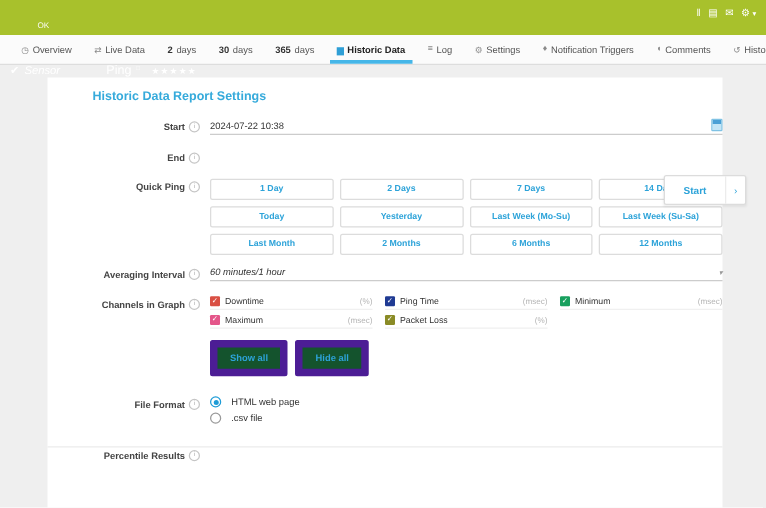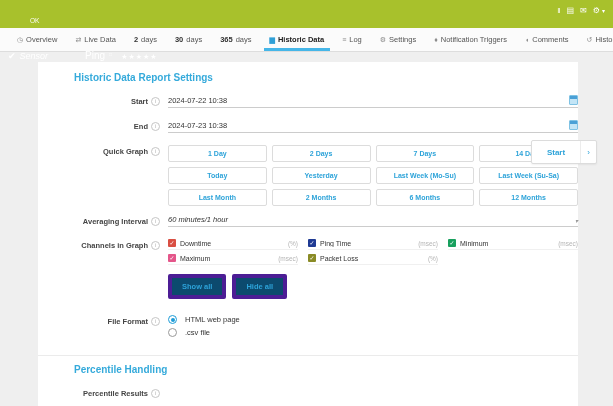--- a/index.html
+++ b/index.html
@@ -53,21 +53,21 @@
     font-size:7.5px;color:#333;padding-bottom:2px;cursor:pointer;font-style:italic;}
   .chev{color:#999;font-size:6px;}
   
   .channels-grid{display:grid;grid-template-columns:repeat(3,1fr);column-gap:10px;row-gap:4px;}
   .chan{display:flex;align-items:center;gap:4px;border-bottom:1px solid #f0f0f0;padding-bottom:2px;
     font-size:7px;color:#333;cursor:pointer;}
   .cb{width:8px;height:8px;border-radius:1px;color:#fff;font-size:6px;line-height:8px;text-align:center;flex:none;}
   .chan-name{flex:1;white-space:nowrap;overflow:hidden;}
   .chan-unit{color:#b5b5b5;font-size:6.5px;flex:none;}
   .btn-row{margin-top:9px;display:flex;gap:6px;}
-  .btn{border:4px solid #4c1d95;background:#0c4a6e;color:#2da3d9;font-size:7.5px;font-weight:bold;
+  .btn{border:6px solid #4c1d95;background:#14532d;color:#2da3d9;font-size:7.5px;font-weight:bold;
     padding:4px 10px;border-radius:2px;cursor:pointer;}
   
   .radio-row{display:flex;align-items:center;gap:8px;margin-bottom:4px;font-size:7.5px;color:#333;cursor:pointer;}
   .radio{width:9px;height:9px;border:1px solid #999;border-radius:50%;flex:none;box-sizing:border-box;position:relative;background:#fff;}
   .radio.sel{border-color:#1e9cd7;}
   .radio.sel::after{content:"";position:absolute;inset:1.5px;background:#1e9cd7;border-radius:50%;}
   .divider{border-top:1px solid #ebebeb;margin:14px 0 0 0;}
   
   .start-float{position:absolute;right:16px;top:88px;width:64px;height:22px;background:#fff;border:1px solid #dcdcdc;
     border-radius:2px;display:flex;box-shadow:0 1px 2px rgba(0,0,0,.06);cursor:pointer;}
@@ -156,31 +156,25 @@
           <span>2024-07-22 10:38</span>
           <span class="cal-icon"></span>
         </div>
       </div>
     </div>
 
     <div class="row">
       <div class="label-cell">
         <span>End</span><span class="info">i</span>
       </div>
-      <div class="field-cell">
-        <div class="date-input">
-          <span>2024-07-23 10:38</span>
-          <span class="cal-icon"></span>
-        </div>
-      </div>
     </div>
 
     <div class="row" style="margin-bottom:9px;">
       <div class="label-cell">
-        <span>Quick Graph</span><span class="info">i</span>
+        <span>Quick Ping</span><span class="info">i</span>
       </div>
       <div class="field-cell">
         <div class="qr-row">
           <div class="qr-btn">1 Day</div>
           <div class="qr-btn">2 Days</div>
           <div class="qr-btn">7 Days</div>
           <div class="qr-btn">14 Days</div>
         </div>
         <div class="qr-row">
           <div class="qr-btn">Today</div>
@@ -259,21 +253,20 @@
         </div>
         <div class="radio-row">
           <span class="radio"></span>
           <span>.csv file</span>
         </div>
       </div>
     </div>
 
     <div class="divider"></div>
 
-    <div class="section-title">Percentile Handling</div>
 
     <div class="row">
       <div class="label-cell">
         <span>Percentile Results</span><span class="info">i</span>
       </div>
     </div>
 
   </div>
 
   <div class="start-float">

